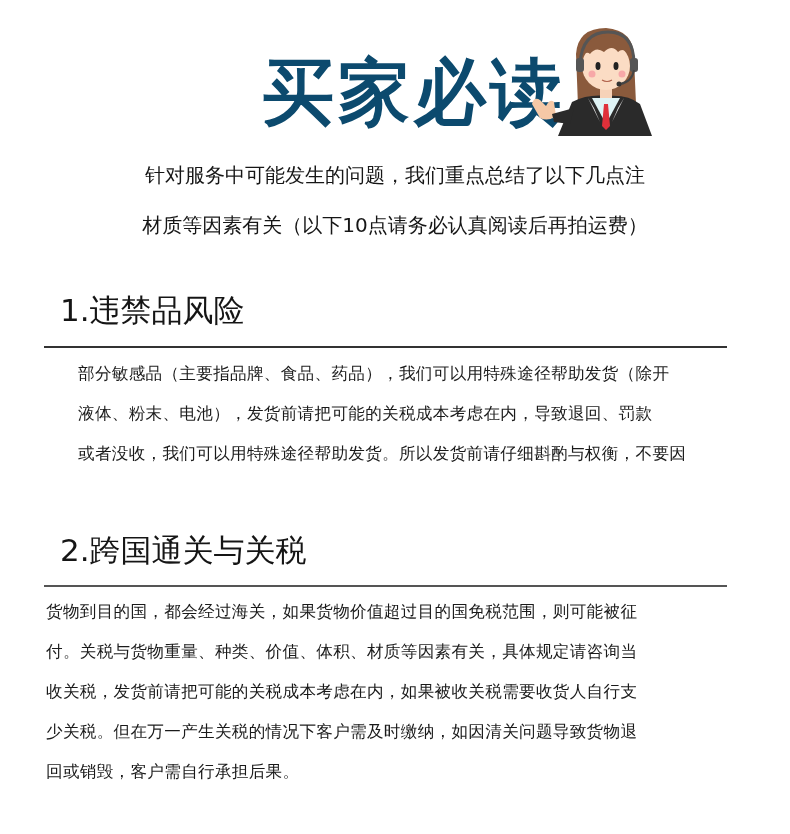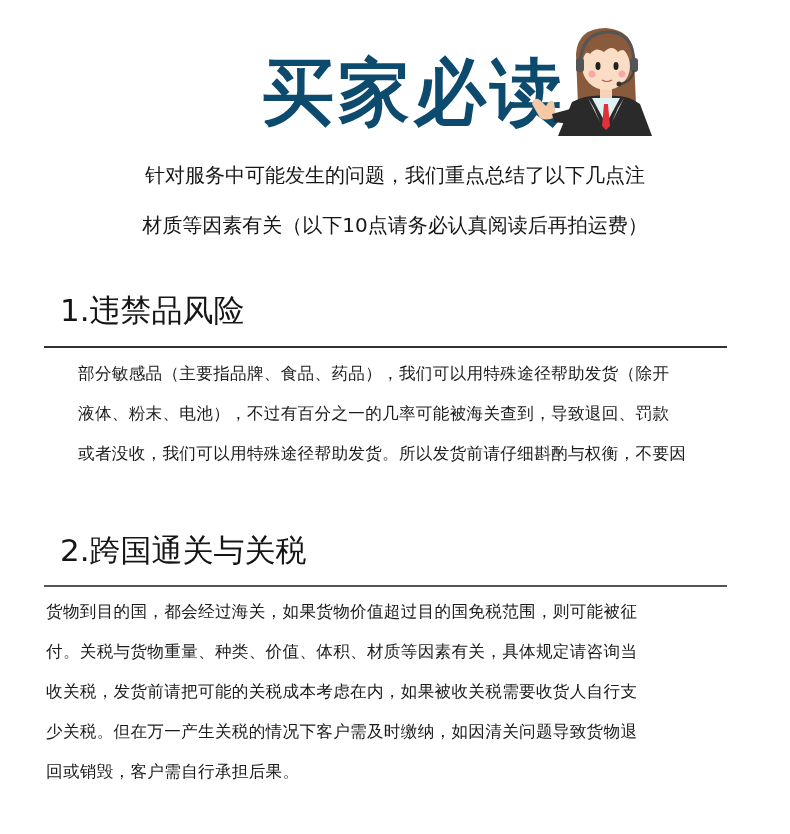--- a/index.html
+++ b/index.html
@@ -58,21 +58,21 @@
   <path d="M24 90 L46 84 L42 100 L26 98 Z" fill="#2a2a2a"></path>
 </svg>
 
 <div class="intro l1">针对服务中可能发生的问题，我们重点总结了以下几点注</div>
 <div class="intro l2">材质等因素有关（以下10点请务必认真阅读后再拍运费）</div>
 
 <div class="sec-title" style="top:290px;">1.违禁品风险</div>
 <div class="divider" style="top:346px;"></div>
 <div class="para" style="top:354px;margin-left:32px;">
   <div>部分敏感品（主要指品牌、食品、药品），我们可以用特殊途径帮助发货（除开</div>
-  <div>液体、粉末、电池），不过有百分之一的几率可能被海关查到，导致退回、罚款</div>
+  <div>液体、粉末、电池），发货前请把可能的关税成本考虑在内，导致退回、罚款</div>
   <div>或者没收，我们可以用特殊途径帮助发货。所以发货前请仔细斟酌与权衡，不要因</div>
 </div>
 
 <div class="sec-title" style="top:530px;">2.跨国通关与关税</div>
 <div class="divider" style="top:585px; background:#555;"></div>
 <div class="para" style="top:592px;">
   <div>货物到目的国，都会经过海关，如果货物价值超过目的国免税范围，则可能被征</div>
   <div>付。关税与货物重量、种类、价值、体积、材质等因素有关，具体规定请咨询当</div>
   <div>收关税，发货前请把可能的关税成本考虑在内，如果被收关税需要收货人自行支</div>
   <div>少关税。但在万一产生关税的情况下客户需及时缴纳，如因清关问题导致货物退</div>

